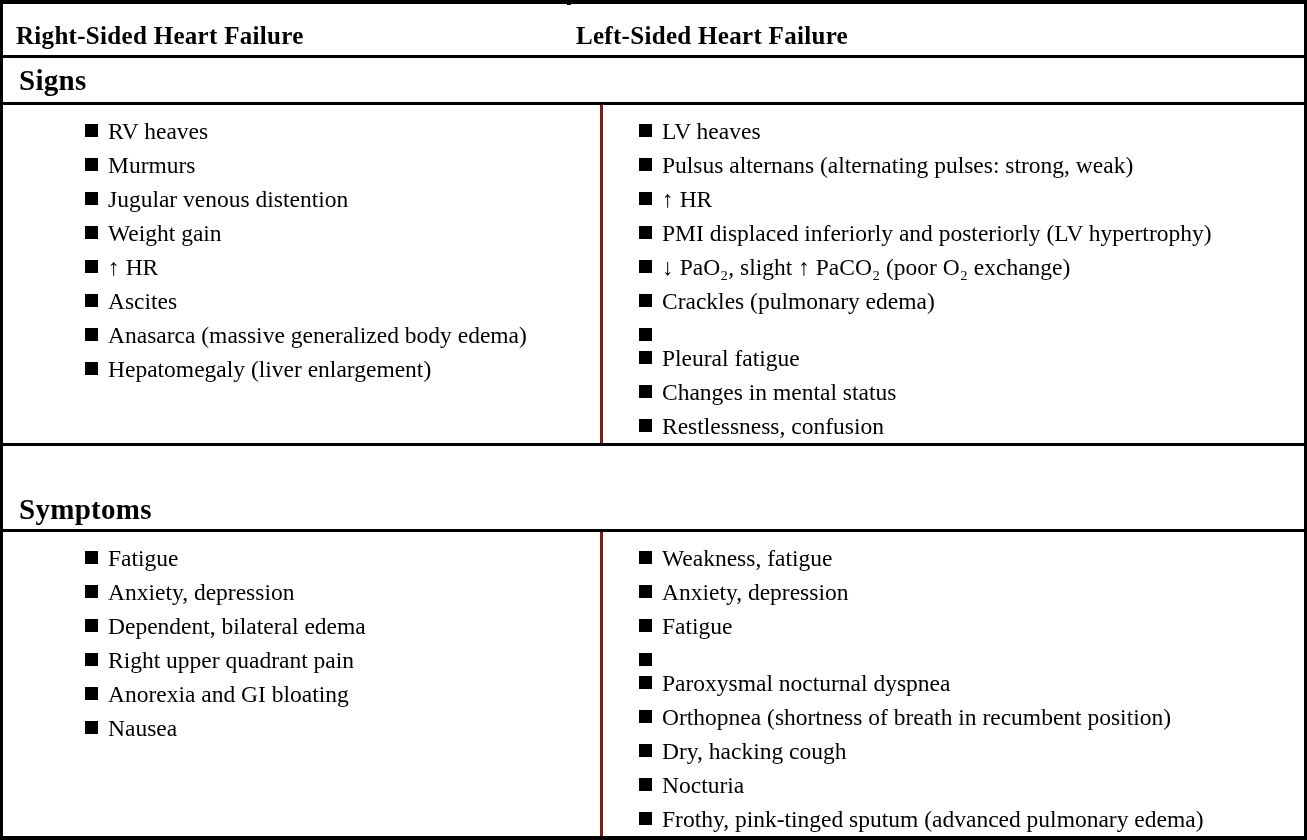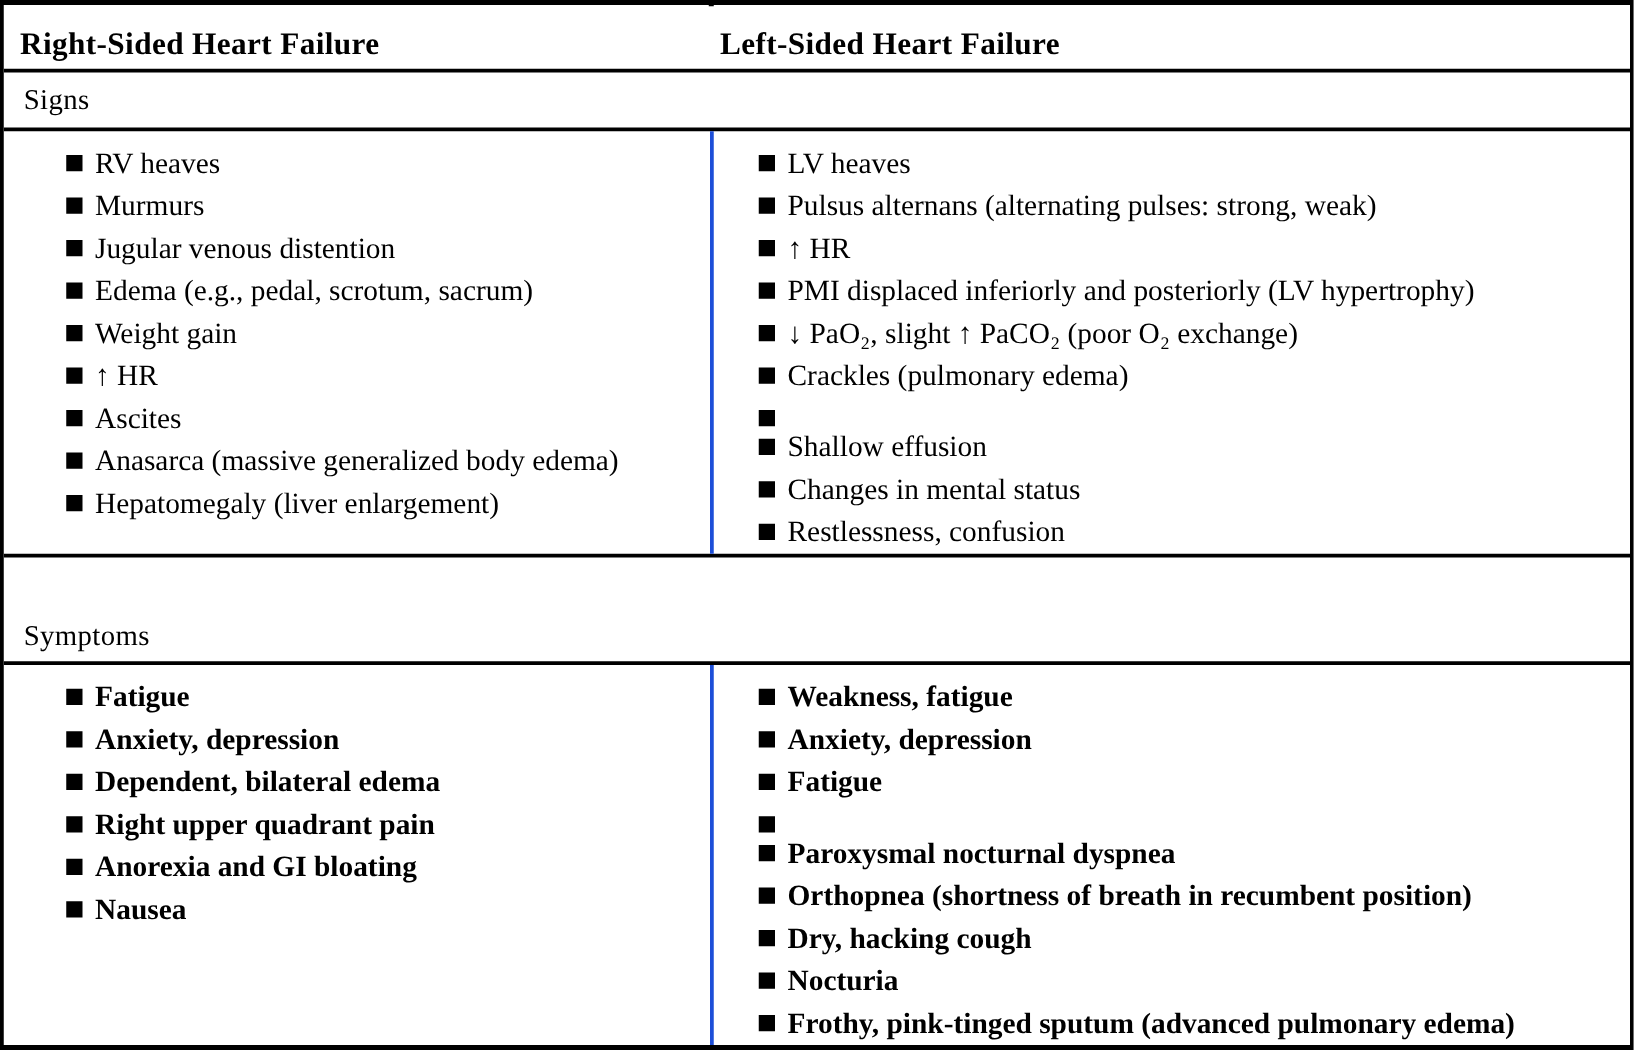--- a/index.html
+++ b/index.html
@@ -45,36 +45,37 @@
     letter-spacing: 0.3px;
     white-space: nowrap;
   }
   .header-cell.left  { width: 568px; padding-left: 13px; }
   .header-cell.right { flex: 1; padding-left: 5px; }
 
   .section-label-row { align-items: center; }
   .section-label-row.signs { height: 56px; }
   .section-label-row.symptoms { height: 51px; margin-top: 44px; }
   .section-label {
-    font-weight: normal;
-    font-size: 23px;
+    font-weight: bold;
+    font-size: 29px;
     padding-left: 16px;
     letter-spacing: 0.3px;
   }
 
   .body-row { }
   .body-row.signs { height: 363px; }
-  .body-row.symptoms { flex: 1; border-bottom: none; font-weight: bold; }
+  .body-row.symptoms { flex: 1; border-bottom: none; }
   .body-cell {
     box-sizing: border-box;
   }
   .body-cell.left {
     width: 568px;
-    border-right: 3px solid #1d4ed8;
+    border-right: 3px solid #7f1d1d;
     padding: 9px 6px 0 50px;
+    margin-left: 32px;
   }
   .body-cell.right {
     flex: 1;
     padding: 9px 4px 0 36px;
   }
 
   ul.item-list {
     list-style: none;
     margin: 0;
     padding: 0;
@@ -120,24 +121,20 @@
           <li>
             <span class="bullet"></span>
             <span class="item-text">Murmurs</span>
           </li>
           <li>
             <span class="bullet"></span>
             <span class="item-text">Jugular venous distention</span>
           </li>
           <li>
             <span class="bullet"></span>
-            <span class="item-text">Edema (e.g., pedal, scrotum, sacrum)</span>
-          </li>
-          <li>
-            <span class="bullet"></span>
             <span class="item-text">Weight gain</span>
           </li>
           <li>
             <span class="bullet"></span>
             <span class="item-text">↑ HR</span>
           </li>
           <li>
             <span class="bullet"></span>
             <span class="item-text">Ascites</span>
           </li>
@@ -175,21 +172,21 @@
           </li>
           <li>
             <span class="bullet"></span>
             <span class="item-text">Crackles (pulmonary edema)</span>
           </li>
           <li>
             <span class="bullet"></span>
           </li>
           <li>
             <span class="bullet"></span>
-            <span class="item-text">Shallow effusion</span>
+            <span class="item-text">Pleural fatigue</span>
           </li>
           <li>
             <span class="bullet"></span>
             <span class="item-text">Changes in mental status</span>
           </li>
           <li>
             <span class="bullet"></span>
             <span class="item-text">Restlessness, confusion</span>
           </li>
         </ul>

